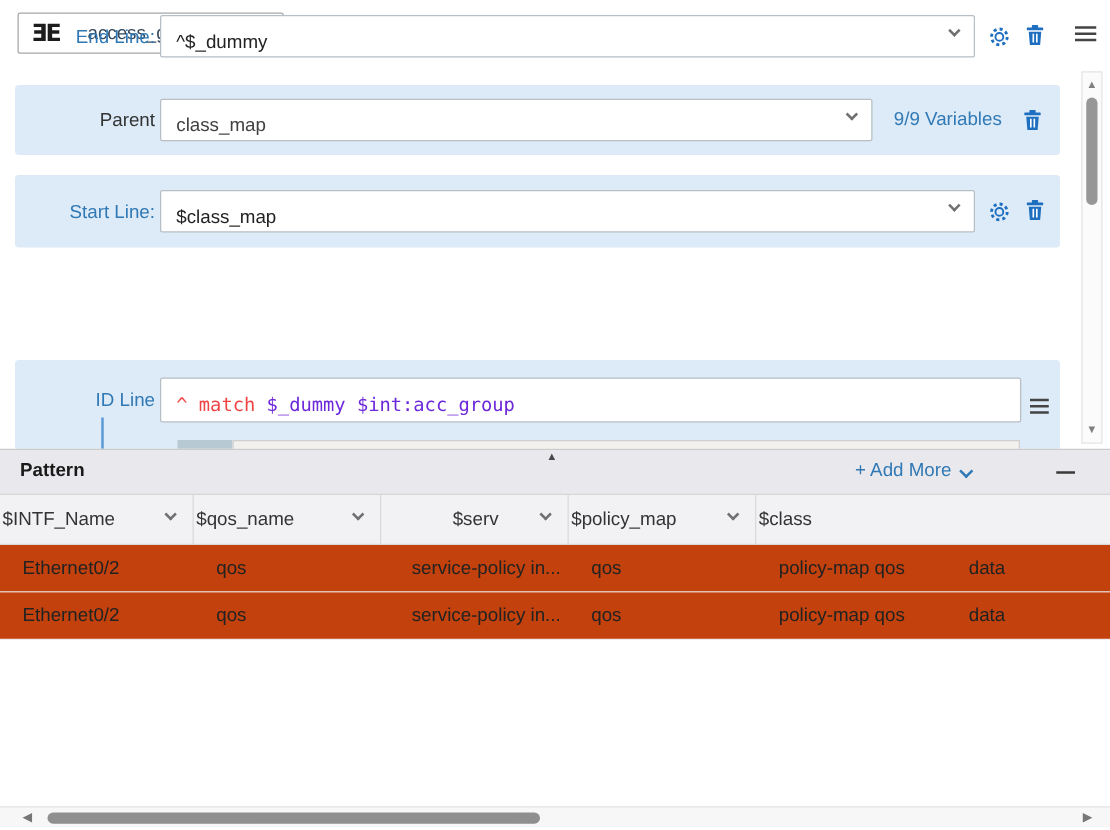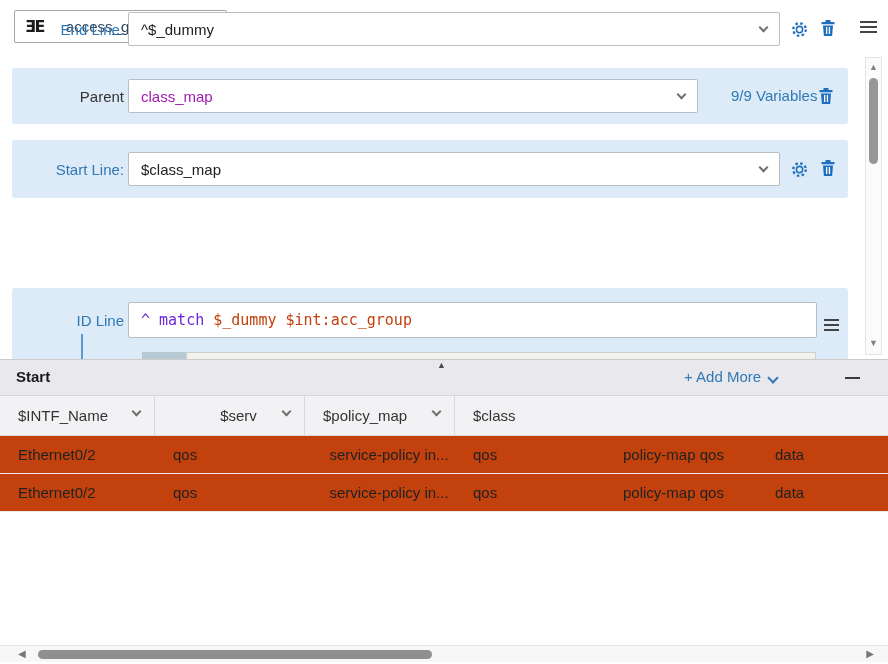--- a/index.html
+++ b/index.html
@@ -6,21 +6,21 @@
   html,body { width:888px; height:664px; background:#fff; overflow:hidden;
     font-family:"Liberation Sans", sans-serif; color:#222; }
   .abs { position:absolute; }
 
   
   #topbar { position:absolute; left:0; top:0; width:888px; height:56px; background:#fff; }
   #pattern-select { position:absolute; left:14px; top:10px; width:213px; height:33px;
     border:1px solid #a6a6a6; border-radius:2px; background:#fff; cursor:pointer;
     display:flex; align-items:center; padding:0 10px; }
   #pattern-select .glyph { font-family:"DejaVu Sans", sans-serif; font-weight:bold;
-    letter-spacing:-1.5px; font-size:16px; color:#1c1c1c; margin-right:22px; }
+    letter-spacing:-1.5px; font-size:19px; color:#1c1c1c; margin-right:22px; }
   #pattern-select .val { font-size:15px; color:#33475b; flex:1; }
   .chev { display:inline-block; width:8px; height:8px; border-right:2px solid #555;
     border-bottom:2px solid #555; transform:rotate(45deg); margin-top:-4px; }
   .chev.blue { border-color:#3179b5; }
   .chev.gray { border-color:#707070; width:7px; height:7px; }
   #type-label { position:absolute; left:271px; top:19px; font-size:15px; color:#222; }
   #help-badge { position:absolute; left:380px; top:18px; width:19px; height:19px;
     border-radius:50%; background:#1e7fc1; color:#fff; font-size:12px; font-weight:bold;
     text-align:center; line-height:19px; cursor:pointer; }
   #new-pattern { position:absolute; left:437px; top:19px; font-size:15px; color:#3179b5; cursor:pointer; }
@@ -28,39 +28,39 @@
   .hamburger { display:inline-block; cursor:pointer; }
   .hamburger i { display:block; width:17px; height:2px; background:#444; margin:3px 0; }
   #menu-btn { position:absolute; left:860px; top:18px; }
 
   
   .frow { position:absolute; left:12px; width:836px; background:#dcebf7; border-radius:3px; }
   .frow .rlabel { position:absolute; left:0; width:112px; text-align:right; font-size:15px; }
   .rlabel.dark { color:#333; }
   .rlabel.blue { color:#3179b5; }
   .combo, .tinput { position:absolute; background:#fff; border:1px solid #b7bec4;
-    border-radius:2px; font-size:15px; display:flex; align-items:center; padding:12px 12px; cursor:text; }
+    border-radius:2px; font-size:15px; display:flex; align-items:flex-start; padding:12px 12px; cursor:text; }
   .combo { cursor:pointer; }
   .combo .chev, .tinput .chev { position:absolute; right:12px; }
   #row-parent { top:68px; height:56px; }
   #row-parent .rlabel { top:20px;padding-left:32px; }
-  #parent-combo { left:116px; top:11px; width:570px; height:34px; color:#a21caf; }
-  #variables-link { position:absolute; left:703px; top:19px; font-size:15px; color:#3179b5; cursor:pointer;margin-left:16px; }
+  #parent-combo { left:116px; top:11px; width:570px; height:34px; color:#404040; }
+  #variables-link { position:absolute; left:703px; top:19px; font-size:15px; color:#3179b5; cursor:pointer; }
   .icon-btn { position:absolute; cursor:pointer; line-height:0; }
   #row-start { top:140px; height:58px; }
   #row-start .rlabel, #row-end .rlabel { top:21px; }
   #start-input, #end-input { left:116px; top:12px; width:652px; height:34px; color:#222; }
   .gear-pos { left:778px; top:20px; }
   .trash-pos { left:808px; top:19px; }
   #row-id { top:288px; height:72px; overflow:hidden; }
   #row-id .rlabel { top:24px;text-align:right; }
   #id-input { left:116px; top:14px; width:689px; height:36px;
     font-family:"DejaVu Sans Mono", monospace; white-space:pre; }
-  #id-input .code-plain { color:#6d28d9; }
-  #id-input .code-var { color:#c2410c; }
+  #id-input .code-plain { color:#ef4444; }
+  #id-input .code-var { color:#6d28d9; }
   #id-hamburger { position:absolute; left:812px; top:28px; }
   #id-hamburger i { width:15px; }
   #id-connector { position:absolute; left:69px; top:46px; width:2px; height:26px; background:#5b9bd5; }
   #nested-tab { position:absolute; left:130px; top:64px; width:44px; height:20px; background:#b7c9d3; }
   #nested-strip { position:absolute; left:174px; top:64px; width:630px; height:20px;
     background:#f3f1ee; border:1px solid #cfcfcf; }
 
   
   #vscroll { position:absolute; left:865px; top:57px; width:17px; height:298px;
     background:#fbfbfb; border:1px solid #e4e4e4; }
@@ -77,21 +77,21 @@
   #output-title { position:absolute; left:16px; top:8px; font-size:15px; font-weight:bold; color:#1a1a1a; }
   #collapse-handle { position:absolute; left:437px; top:0px; font-size:9px; color:#4a4a4a; cursor:pointer; }
   #add-more { position:absolute; left:684px; top:8px; font-size:15px; color:#3179b5; cursor:pointer; }
   #add-more .chev { margin-left:8px; }
   #minimize-btn { position:absolute; left:845px; top:17px; width:15px; height:2px;
     background:#3a3a3a; cursor:pointer; }
 
   #table-header { position:absolute; left:0; top:36px; width:888px; height:40px;
     background:#f2f2f5; border-bottom:1px solid #d9d9d9; display:flex; }
   .hcell { height:40px; line-height:39px; font-size:15px; color:#333;
-    padding-left:18px; position:relative; cursor:pointer; }
+    padding-left:2px; position:relative; cursor:pointer; }
   .hcell .chev { position:absolute; right:14px; top:16px; }
   .hcell.div { border-right:1px solid #d9d9d9; }
   .c1 { width:155px; } .c2 { width:150px; } .c3 { width:150px;text-align:center; }
   .c4 { width:150px; } .c5 { width:152px; } .c6 { flex:1; }
   .trow { position:absolute; left:0; width:888px; height:38px;
     border-bottom:1px solid #ececec; display:flex; background:#c2410c; }
   .tcell { height:38px; line-height:37px; font-size:15px; color:#222;
     padding-left:18px; overflow:hidden; white-space:nowrap; }
   #trow-0 { top:76px; } #trow-1 { top:114px; }
 
@@ -208,28 +208,29 @@
 </div>
 
 <div id="vscroll">
   <span class="arr" style="top:4px;">▲</span>
   <div id="vscroll-thumb"></div>
   <span class="arr" style="bottom:6px;">▼</span>
 </div>
 
 <div id="output-panel">
   <div id="output-header">
-    <span id="output-title">Start</span>
+    <span id="output-title">Pattern</span>
     <span id="collapse-handle">▲</span>
     <span id="add-more"><span>+ Add More</span><span class="chev blue"></span></span>
     <span id="minimize-btn"></span>
   </div>
 
   <div id="table-header">
     <div class="hcell c1 div"><span>$INTF_Name</span><span class="chev gray"></span></div>
+    <div class="hcell c2 div"><span>$qos_name</span><span class="chev gray"></span></div>
     <div class="hcell c3 div"><span>$serv</span><span class="chev gray"></span></div>
     <div class="hcell c4 div"><span>$policy_map</span><span class="chev gray"></span></div>
     <div class="hcell c6"><span>$class</span></div>
   </div>
 
   <div id="trow-0" class="trow">
     <div class="tcell c1">Ethernet0/2</div>
     <div class="tcell c2">qos</div>
     <div class="tcell c3">service-policy in...</div>
     <div class="tcell c4">qos</div>

